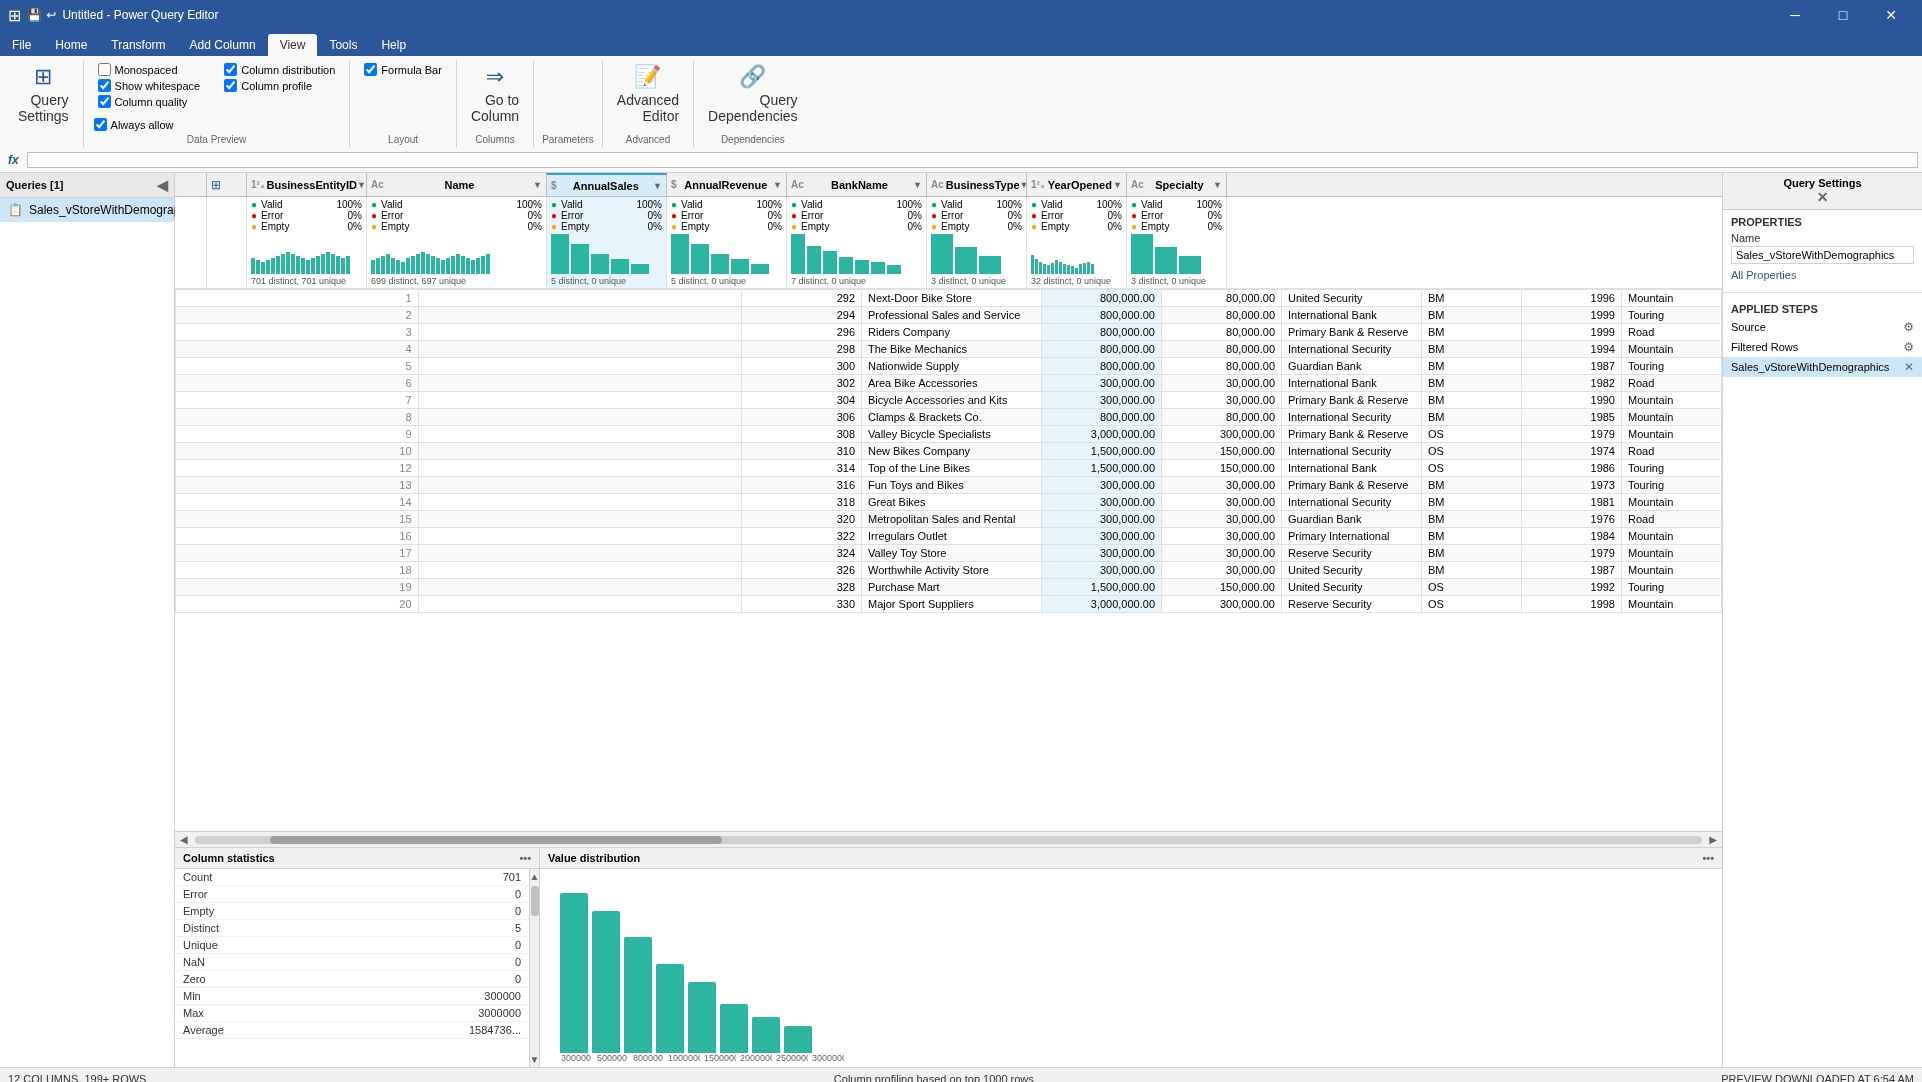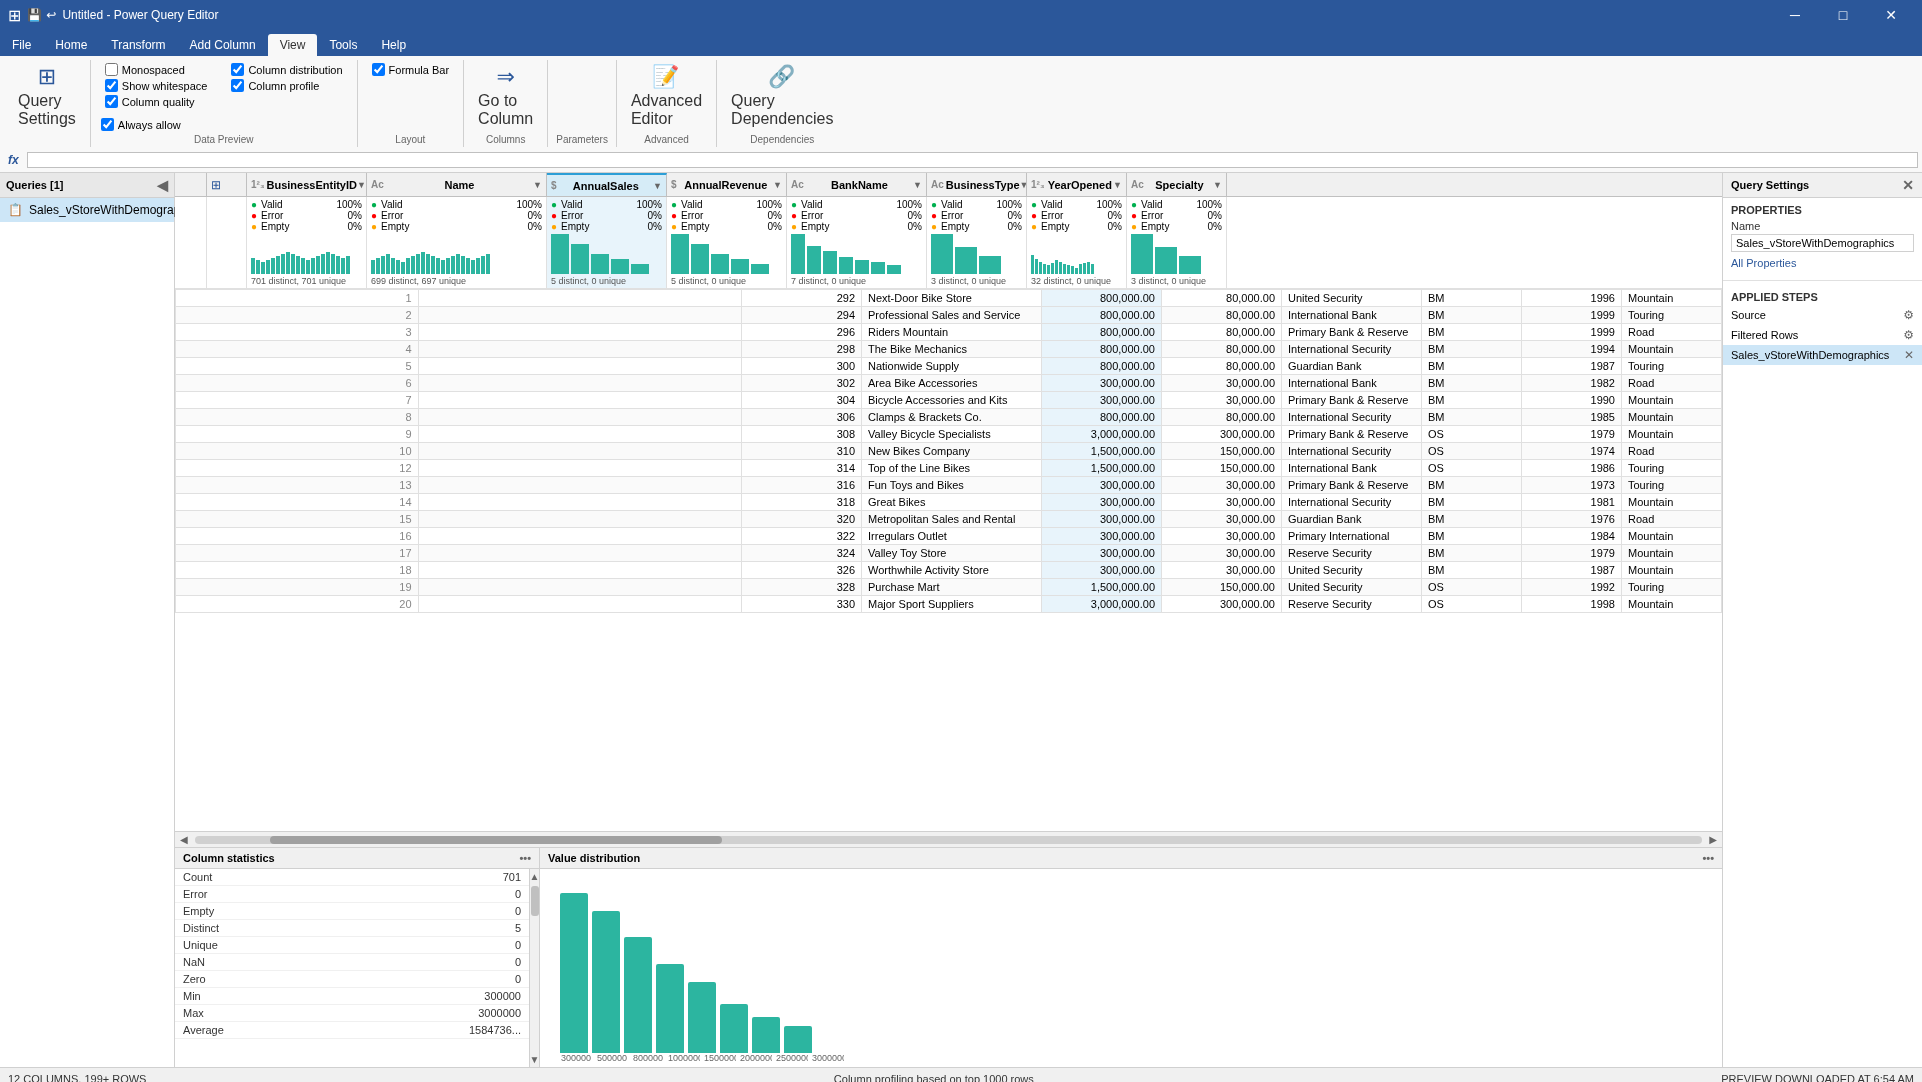--- a/index.html
+++ b/index.html
@@ -13,21 +13,21 @@
     .title-btn { width: 46px; height: 30px; display: flex; align-items: center; justify-content: center; color: white; font-size: 14px; cursor: pointer; }
     .ribbon-tabs { display: flex; background: #2b579a; padding-top: 4px; }
     .ribbon-tab { padding: 4px 12px; font-size: 12px; color: white; cursor: pointer; border-radius: 3px 3px 0 0; }
     .ribbon-tab.active { background: #f8f8f8; color: #333; }
     .ribbon-content { display: flex; align-items: stretch; padding: 4px 4px 0 4px; min-height: 80px; background: #f8f8f8; }
     .ribbon-group { display: flex; flex-direction: column; align-items: flex-start; padding: 0 8px; border-right: 1px solid #d0d0d0; }
     .ribbon-group:last-child { border-right: none; }
     .ribbon-group-label { font-size: 10px; color: #666; margin-top: auto; padding: 2px 0; align-self: center; }
     .ribbon-group-items { display: flex; align-items: flex-start; gap: 2px; flex: 1; }
     .ribbon-btn { display: flex; flex-direction: column; align-items: center; padding: 4px 6px; cursor: pointer; border-radius: 3px; min-width: 40px; }
-    .ribbon-btn .label { font-size: 16px; color: #333; text-align: left; margin-top: 2px; }
+    .ribbon-btn .label { font-size: 14px; color: #333; text-align: right; margin-top: 2px; }
     .checkbox-row { display: flex; align-items: center; gap: 4px; font-size: 11px; padding: 1px 2px; cursor: pointer; }
     .checkbox-row input { cursor: pointer; }
 
     
     .formula-bar { background: #f8f8f8; border-bottom: 1px solid #d0d0d0; display: flex; align-items: center; padding: 2px 4px; gap: 4px; height: 26px; }
     .formula-bar-fx { color: #2b579a; font-style: italic; font-weight: bold; padding: 0 4px; }
     .formula-bar-input { flex: 1; border: 1px solid #c0c0c0; padding: 1px 4px; font-size: 11px; background: white; }
 
     
     .queries-panel { width: 175px; border-right: 1px solid #d0d0d0; background: white; display: flex; flex-direction: column; }
@@ -59,21 +59,21 @@
     .stats-row .stat-name { color: #333; }
     .stats-row .stat-val { color: #333; text-align: right; }
     .stats-scroll { width: 10px; background: #f0f0f0; border-left: 1px solid #d0d0d0; display: flex; flex-direction: column; align-items: center; }
     .stats-scroll-thumb { width: 8px; height: 30px; background: #c0c0c0; border-radius: 3px; margin-top: 2px; cursor: pointer; }
     .stats-scroll-arrow { color: #666; font-size: 10px; cursor: pointer; padding: 2px; }
 
     .value-dist-panel { flex: 1; display: flex; flex-direction: column; }
 
     
     .right-panel { width: 200px; border-left: 1px solid #d0d0d0; background: white; display: flex; flex-direction: column; }
-    .right-panel-header { background: #f0f0f0; padding: 4px 8px; font-size: 11px; font-weight: bold; border-bottom: 1px solid #d0d0d0; display: flex; align-items: center; justify-content: space-between; }
+    .right-panel-header { background: #f0f0f0; padding: 4px 8px; font-size: 11px; font-weight: bold; border-bottom: 1px solid #d0d0d0; display: flex; align-items: center; justify-content: space-between; flex-direction: column; }
     .right-close { cursor: pointer; color: #666; font-size: 14px; }
     .right-section { padding: 6px 8px; }
     .right-section-title { font-size: 11px; font-weight: bold; color: #333; margin-bottom: 4px; }
     .right-name-input { width: 100%; border: 1px solid #d0d0d0; padding: 2px 4px; font-size: 11px; }
     .all-properties-link { color: #2b579a; font-size: 11px; cursor: pointer; text-decoration: none; }
     .right-section-divider { border-top: 1px solid #e0e0e0; margin: 4px 0; }
     .applied-steps-title { font-size: 11px; font-weight: bold; color: #333; padding: 6px 8px 2px 8px; }
     .step-item { display: flex; align-items: center; justify-content: space-between; padding: 3px 8px; cursor: pointer; font-size: 11px; }
     .step-item.active { background: #cde6f7; }
     .step-gear { color: #666; font-size: 12px; }
@@ -557,21 +557,21 @@
     <td style="width:120px;" class="num-cell">80,000.00</td>
     <td style="width:140px;">International Bank</td>
     <td style="width:100px;">BM</td>
     <td style="width:100px;" class="num-cell">1999</td>
     <td style="width:100px;">Touring</td>
   </tr>
               <tr>
     <td class="row-num">3</td>
     <td style="min-width:40px;"></td>
     <td style="width:120px;" class="num-cell">296</td>
-    <td style="width:180px;">Riders Mountain</td>
+    <td style="width:180px;">Riders Company</td>
     <td style="width:120px;background:#e8f4fb;" class="num-cell">800,000.00</td>
     <td style="width:120px;" class="num-cell">80,000.00</td>
     <td style="width:140px;">Primary Bank &amp; Reserve</td>
     <td style="width:100px;">BM</td>
     <td style="width:100px;" class="num-cell">1999</td>
     <td style="width:100px;">Road</td>
   </tr>
               <tr>
     <td class="row-num">4</td>
     <td style="min-width:40px;"></td>

